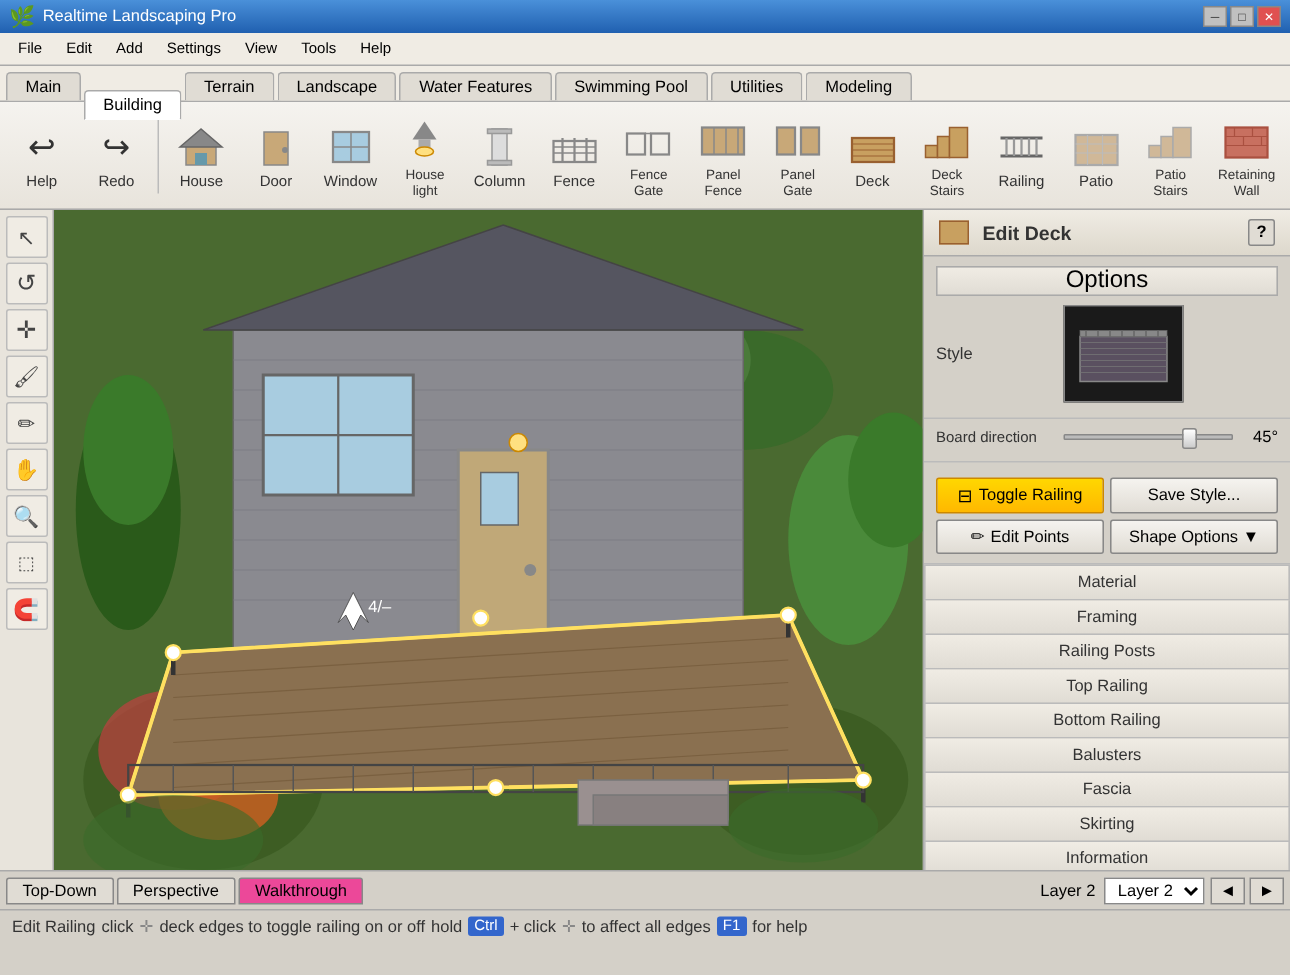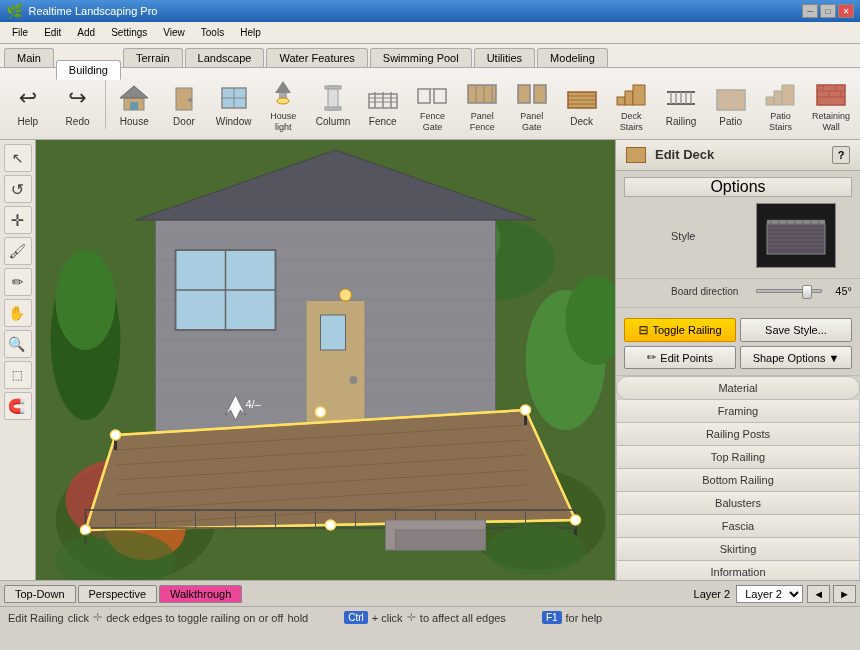--- a/index.html
+++ b/index.html
@@ -131,25 +131,25 @@
     }
 
     .panel-header {
       background: linear-gradient(to bottom, #f0ece4, #ddd8cc);
       padding: 6px 10px;
       border-bottom: 1px solid #aaa;
       display: flex;
       align-items: center;
       justify-content: space-between;
     }
-    .panel-title { font-size: 13px; font-weight: bold; color: #333; display: flex; gap: 5px; }
+    .panel-title { font-size: 13px; font-weight: bold; color: #333; display: flex; align-items: center; gap: 5px; }
     .panel-help { width: 18px; height: 18px; border: 1px solid #888; background: #e0dcd4; display: flex; align-items: center; justify-content: center; font-size: 11px; font-weight: bold; cursor: pointer; border-radius: 2px; }
 
     .panel-section { padding: 6px 8px; border-bottom: 1px solid #bbb; }
-    .panel-row { display: flex; align-items: center; margin-bottom: 4px; font-size: 11px; margin-left: 47px; }
+    .panel-row { display: flex; align-items: center; margin-bottom: 4px; font-size: 11px; }
     .panel-label { width: 85px; color: #333; }
 
     .style-preview {
       width: 80px;
       height: 65px;
       border: 1px solid #888;
       background: #1a1a1a;
       display: flex;
       align-items: center;
       justify-content: center;
@@ -188,21 +188,21 @@
       width: 100%;
       padding: 5px 10px;
       background: linear-gradient(to bottom, #f0ece4, #e0dcd4);
       border: 1px solid #bbb;
       border-top: none;
       cursor: pointer;
       font-size: 11px;
       text-align: center;
       color: #333;
     }
-    .expand-btn:first-child { border-top: 1px solid #bbb; border-radius: 12px; }
+    .expand-btn:first-child { border-top: 1px solid #bbb; }
 
     
     .bottom-bar {
       height: 22px;
       background: #d4d0c8;
       border-top: 1px solid #aaa;
       display: flex;
       align-items: center;
       gap: 2px;
       padding: 0 4px;
@@ -229,21 +229,21 @@
       height: 22px;
       background: #d4d0c8;
       border-top: 1px solid #aaa;
       display: flex;
       align-items: center;
       padding: 0 8px;
       font-size: 11px;
       color: #333;
       gap: 4px;
     }
-    .status-highlight { background: #3366cc; color: white; padding: 1px 4px; border-radius: 2px; font-size: 10px; margin-left: 32px; }
+    .status-highlight { background: #3366cc; color: white; padding: 1px 4px; border-radius: 2px; font-size: 10px; }
 
     
     .scene-svg { position: absolute; top: 0; left: 0; width: 100%; height: 100%; }
 
     
     .panel-scroll { flex: 1; overflow-y: auto; }
     .panel-scroll::-webkit-scrollbar { width: 12px; }
     .panel-scroll::-webkit-scrollbar-track { background: #d4d0c8; }
     .panel-scroll::-webkit-scrollbar-thumb { background: #b0aca4; border: 1px solid #999; }
   </style>

